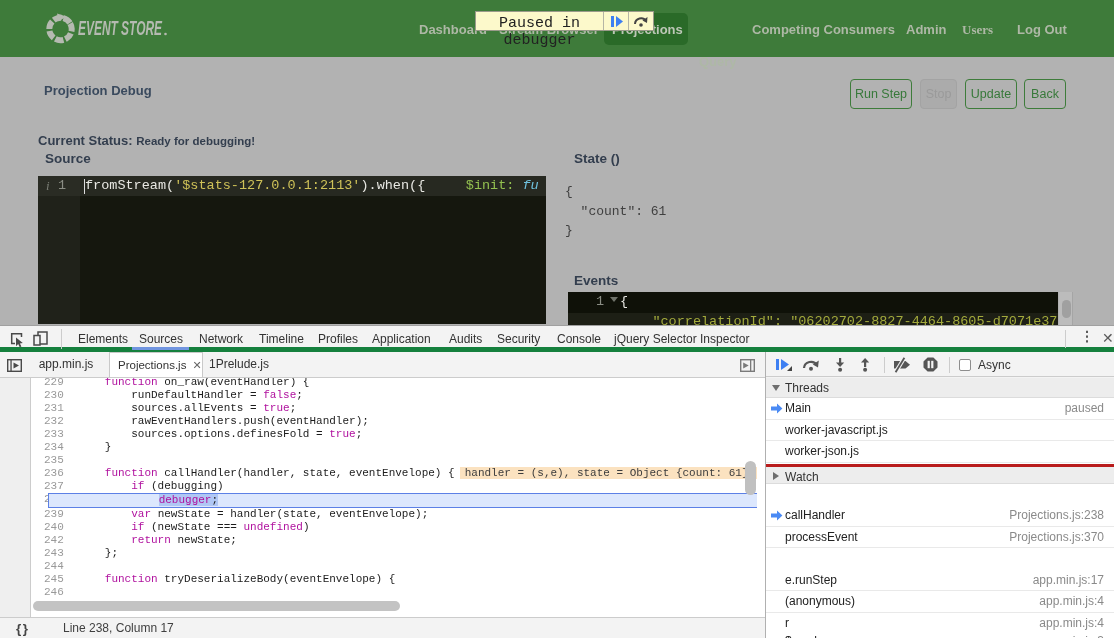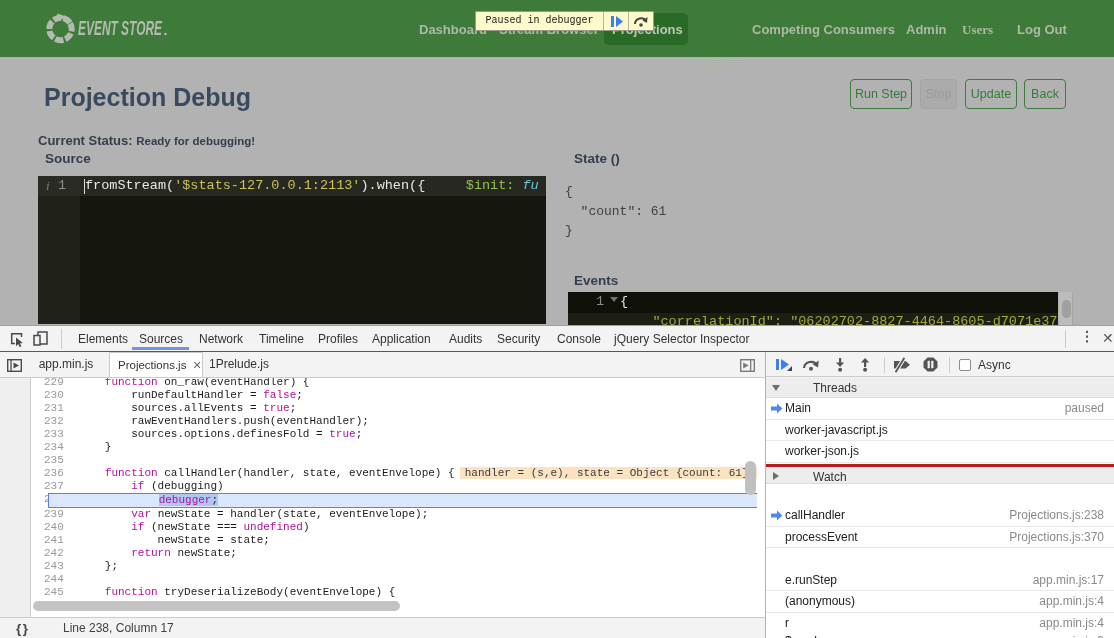--- a/index.html
+++ b/index.html
@@ -4,26 +4,26 @@
 <style>
   * { margin:0; padding:0; box-sizing:border-box; }
   html,body { width:1114px; height:638px; overflow:hidden; }
   body { font-family:"Liberation Sans", sans-serif; position:relative; background:#b2b2b2; }
   .abs { position:absolute; }
 
   
   .topbar { position:absolute; top:0; left:0; width:1114px; height:57px; background:#3e7b3a; }
   .navitem { position:absolute; top:22px; font-size:13px; font-weight:bold; color:#aeb8a6; white-space:nowrap; }
   .nav-active-bg { position:absolute; left:604px; top:13px; width:84px; height:32px; background:#2a6a28; border-radius:5px; }
-  .tooltip { position:absolute; left:475px; top:11px; height:20px; display:flex; background:#fcf9cb; border:1px solid #9a9a8a; font-family:"Liberation Mono", monospace; font-size:10px; color:#222; z-index:5; }
+  .tooltip { position:absolute; left:475px; top:11px; height:20px; display:flex; background:#fcf9cb; border:1px solid #9a9a8a; font-family:"Liberation Mono", monospace; font-size:15px; color:#222; z-index:5; }
   .tooltip .txt { width:127px; text-align:center; padding-top:3px; }
   .tooltip .cell { width:25px; border-left:1px solid #b5b5a5; display:flex; align-items:center; justify-content:center; }
 
   
-  h1 { position:absolute; left:44px; top:83px; font-size:25px; font-weight:bold; color:#3a4a5e; }
+  h1 { position:absolute; left:44px; top:83px; font-size:13px; font-weight:bold; color:#3a4a5e; }
   .btn { position:absolute; top:79px; height:30px; border:1px solid #3e7c3b; border-radius:4px; color:#37793a; font-size:12.5px; text-align:center; line-height:28px; }
   .btn.disabled { background:#ababab; border-color:#a3a3a3; color:#9a9a9a; }
   .status-line { position:absolute; left:38px; top:133px; font-size:13px; font-weight:bold; color:#333e4e; }
   .status-line .sm { font-size:11.5px; }
   .sechead { position:absolute; font-size:13.5px; font-weight:bold; color:#333e4e; }
 
   .srced { position:absolute; left:38px; top:176px; width:508px; height:148px; background:#15170e; overflow:hidden; font-family:"Liberation Mono", monospace; font-size:13.5px; }
   .srced .gutter { position:absolute; left:0; top:0; width:42px; height:148px; background:#20221a; }
   .srced .activeline { position:absolute; left:0; top:0; width:508px; height:20px; background:#272921; }
   .srced .lnum { position:absolute; left:20px; top:2px; color:#8a8d84; }
@@ -40,21 +40,21 @@
   .evted .l1num { position:absolute; left:28px; top:2px; color:#8a8d84; }
   .evted .fold { position:absolute; left:42px; top:5px; width:0; height:0; border-left:4px solid transparent; border-right:4px solid transparent; border-top:5px solid #70736a; }
   .evted .c1 { position:absolute; left:52px; top:2px; color:#e8e8e3; }
   .evted .c2 { position:absolute; left:52px; top:22px; white-space:pre; color:#a3aa3c; }
   .evted .al2 { position:absolute; left:0; top:21px; width:490px; height:12px; background:#1d1f15; }
   .evt-track { position:absolute; left:1059px; top:292px; width:14px; height:33px; background:#bcbcbc; border-right:1px solid #a5a5a5; }
   .evt-pill { position:absolute; left:1062px; top:300px; width:9px; height:18px; border-radius:4.5px; background:#a0a0a0; }
 
   
   .dt { position:absolute; left:0; top:325px; width:1114px; height:313px; background:#fff; border-top:1px solid #a0a0a0; font-size:12px; color:#333; }
-  .dt-row1 { position:absolute; left:0; top:0; width:1114px; height:26px; background:#f3f3f3; border-bottom:1px solid #15803d; }
+  .dt-row1 { position:absolute; left:0; top:0; width:1114px; height:26px; background:#f3f3f3; border-bottom:5px solid #15803d; }
   .dt-tab { position:absolute; top:6px; white-space:nowrap; }
   .dt-underline { position:absolute; left:132px; top:21px; width:57px; height:3px; background:#7195e0; }
   .vsep { position:absolute; width:1px; background:#ccc; }
   .dt-row2 { position:absolute; left:0; top:26px; width:1114px; height:26px; background:#f3f3f3; border-bottom:1px solid #ccc; }
   .ftab { position:absolute; top:0; height:25px; line-height:25px; text-align:center; white-space:nowrap; }
   .ftab.active { background:#fff; border:1px solid #c9c9c9; border-bottom:none; line-height:24px; }
 
   
   .cpane { position:absolute; left:0; top:52px; width:757px; height:239px; background:#fff; overflow:hidden; font-family:"Liberation Mono", monospace; font-size:11px; }
   .cpane .gline { position:absolute; left:30px; top:0; width:1px; height:239px; background:#ccc; }
@@ -71,21 +71,21 @@
   .vscroll { position:absolute; left:745px; top:83px; width:11px; height:34px; border-radius:5.5px; background:#c0c0c0; }
   .hscroll { position:absolute; left:33px; top:223px; width:367px; height:10px; border-radius:5px; background:#c3c3c3; }
 
   
   .dt-status { position:absolute; left:0; top:291px; width:765px; height:22px; background:#f3f3f3; border-top:1px solid #ccc; }
 
   
   .sbar { position:absolute; left:765px; top:26px; width:349px; height:287px; background:#f3f3f3; border-left:1px solid #b0b0b0; }
   .sb-toolbar { position:absolute; left:0; top:0; width:348px; height:25px; border-bottom:1px solid #ccc; background:#f3f3f3; }
   .sb-content { position:absolute; left:0; top:26px; width:348px; height:261px; background:#fff; overflow:hidden; }
-  .sb-h { position:absolute; left:0; width:348px; height:20px; background:#ededed; border-bottom:1px solid #dcdcdc; line-height:20px;padding-left:28px; }
+  .sb-h { position:absolute; left:0; width:348px; height:20px; background:#ededed; border-bottom:1px solid #dcdcdc; line-height:20px; }
   .sb-h .tri { position:absolute; left:6px; top:7px; width:0; height:0; }
   .tri-down { border-left:4.5px solid transparent; border-right:4.5px solid transparent; border-top:6px solid #6e6e6e; }
   .tri-right { border-top:4.5px solid transparent; border-bottom:4.5px solid transparent; border-left:6px solid #6e6e6e; }
   .sb-h .lbl { margin-left:19px; color:#333; }
   .sb-r { position:absolute; left:0; width:348px; height:21.5px; line-height:21.5px; border-bottom:1px solid #e9e9e9; background:#fff; }
   .sb-r .nm { margin-left:19px; color:#222; }
   .sb-r .loc { position:absolute; right:10px; top:0; color:#8a8a8a; }
   .exarrow { position:absolute; left:4px; top:5px; }
 </style>
 </head>
@@ -251,24 +251,20 @@
         </div>
     <div class="crow">
           <div class="g">239</div>
           <div class="c">            <span class="kw">var</span> newState = handler(state, eventEnvelope);</div>
         </div>
     <div class="crow">
           <div class="g">240</div>
           <div class="c">            <span class="kw">if</span> (newState === <span class="kw">undefined</span>)</div>
         </div>
     <div class="crow">
-          <div class="g">241</div>
-          <div class="c">                newState = state;</div>
-        </div>
-    <div class="crow">
           <div class="g">242</div>
           <div class="c">            <span class="kw">return</span> newState;</div>
         </div>
     <div class="crow">
           <div class="g">243</div>
           <div class="c">        };</div>
         </div>
     <div class="crow">
           <div class="g">244</div>
           <div class="c"></div>

